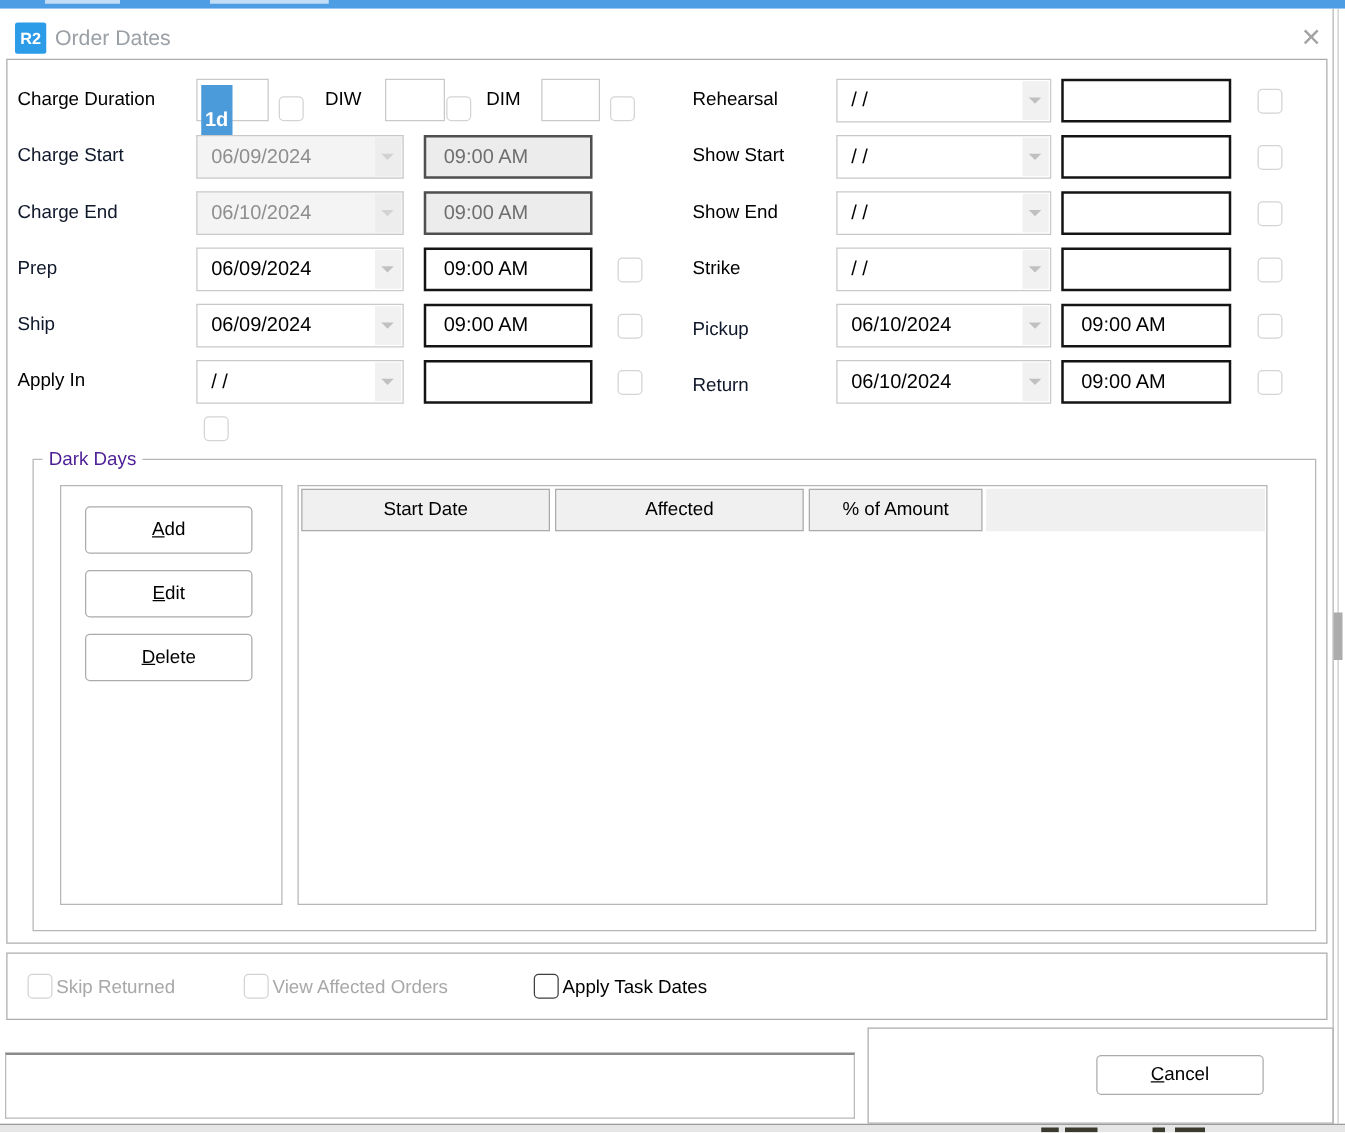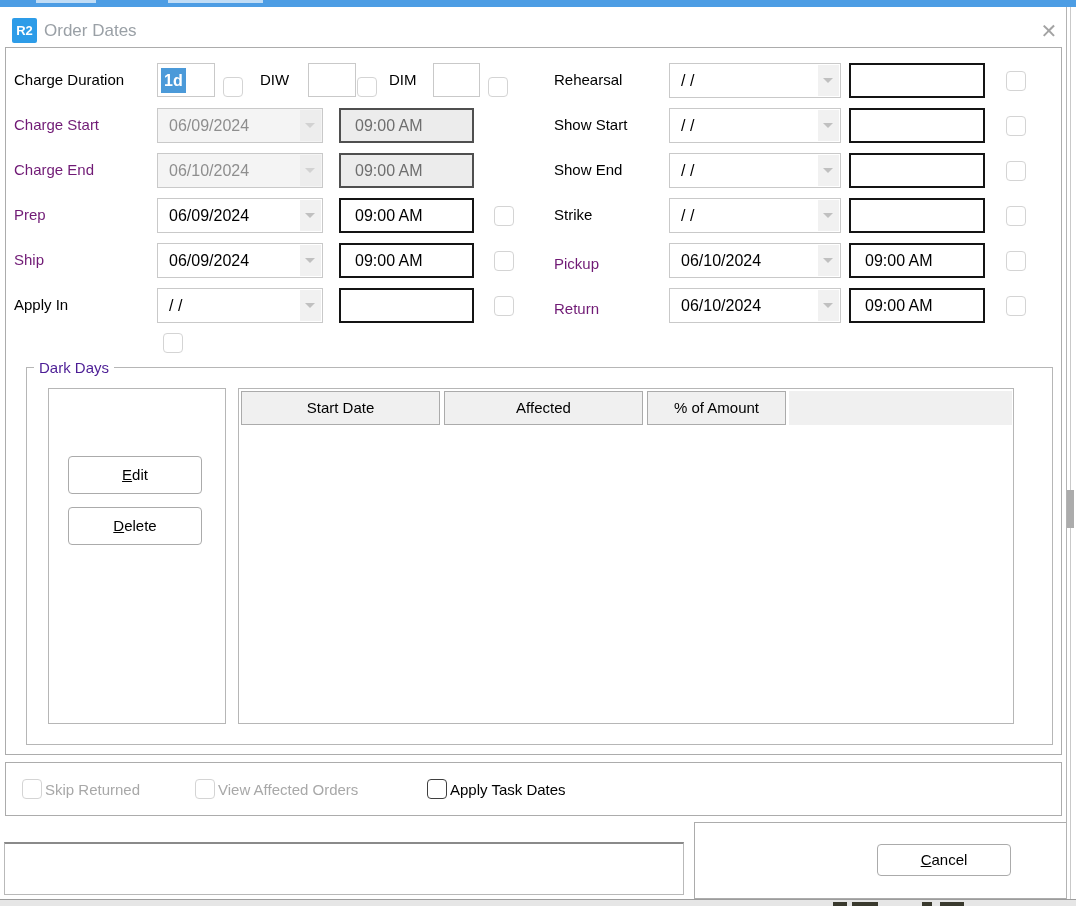--- a/index.html
+++ b/index.html
@@ -23,26 +23,26 @@
   
   .panel{border:1px solid #ACACAC;background:#fff;}
   .main-panel{left:5px;top:47px;width:1057px;height:708px;}
   .cb-strip{left:5px;top:762px;width:1057px;height:54px;}
   .ok-panel{left:694px;top:822px;width:373px;height:77px;}
   .notes-box{left:4px;top:842px;width:680px;height:53px;background:#fff;
              border:1px solid #B9B9B9;border-top:2px solid #8A8A8A;}
 
   
   .flabel{color:#000;}
-  .flabel.blue{color:#701a75;}
+  .flabel.blue{color:#0f172a;}
   .flabel.gray{color:#A8A8A8;}
 
   
   .input-box{background:#fff;border:1px solid #C9C9C9;}
-  .sel-val{position:absolute;left:3px;top:4px;height:25px;line-height:25px;padding:0 3px;
+  .sel-val{position:absolute;left:3px;top:4px;height:25px;line-height:25px;padding:16px 3px;
            background:#4B9AD9;color:#fff;font-weight:bold;font-size:16px;}
 
   
   .datecombo{height:35px;background:#fff;border:1px solid #C9C9C9;}
   .datecombo .dateval{position:absolute;left:11px;top:0;line-height:33px;font-size:16px;color:#000;}
   .datecombo .arrow{position:absolute;top:1px;right:1px;bottom:1px;width:21px;background:#F1F1F1;}
   .datecombo .arrow::after{content:"";position:absolute;left:5px;top:13px;border-left:5px solid transparent;
            border-right:5px solid transparent;border-top:5px solid #C0C0C0;}
   .datecombo.disabled{background:#F4F4F4;}
   .datecombo.disabled .dateval{color:#8E8E8E;}
@@ -192,20 +192,23 @@
   </div>
   <div class="abs timefield" style="left:849px;top:288px;width:136px;">09:00 AM</div>
   <div class="abs cb" style="left:1006px;top:296px;"></div>
 
   <div class="abs cb" style="left:163px;top:333px;"></div>
 
   <div class="abs groupbox" style="left:26px;top:367px;width:1027px;height:378px;"></div>
   <div class="abs legend" style="left:34px;top:359px;">Dark Days</div>
 
   <div class="abs groupbox" style="left:48px;top:388px;width:178px;height:336px;"></div>
+  <div class="abs btn" style="left:68px;top:405px;width:134px;height:38px;">
+      <span>Add</span>
+    </div>
   <div class="abs btn" style="left:68px;top:456px;width:134px;height:38px;">
       <span>Edit</span>
     </div>
   <div class="abs btn" style="left:68px;top:507px;width:134px;height:38px;">
       <span>Delete</span>
     </div>
 
   <div class="abs groupbox" style="left:238px;top:388px;width:776px;height:336px;"></div>
   <div class="abs hdrcell" style="left:241px;top:391px;width:199px;height:34px;">Start Date</div>
   <div class="abs hdrcell" style="left:444px;top:391px;width:199px;height:34px;">Affected</div>

